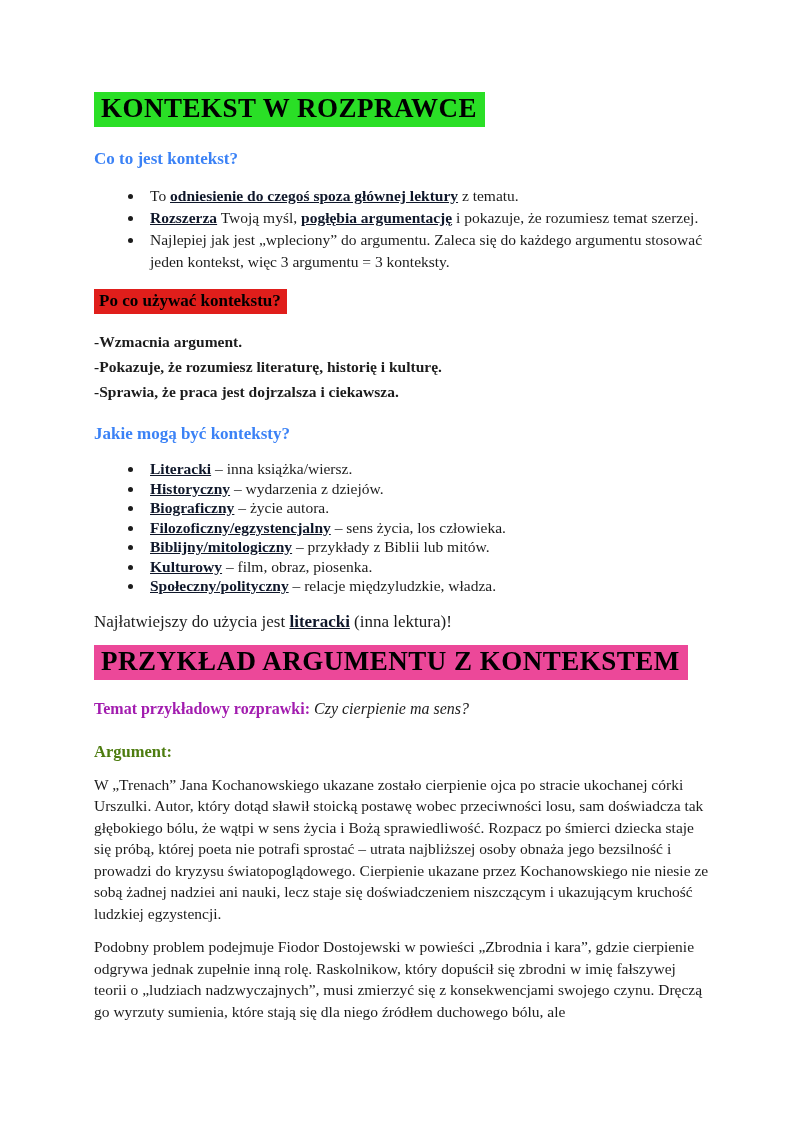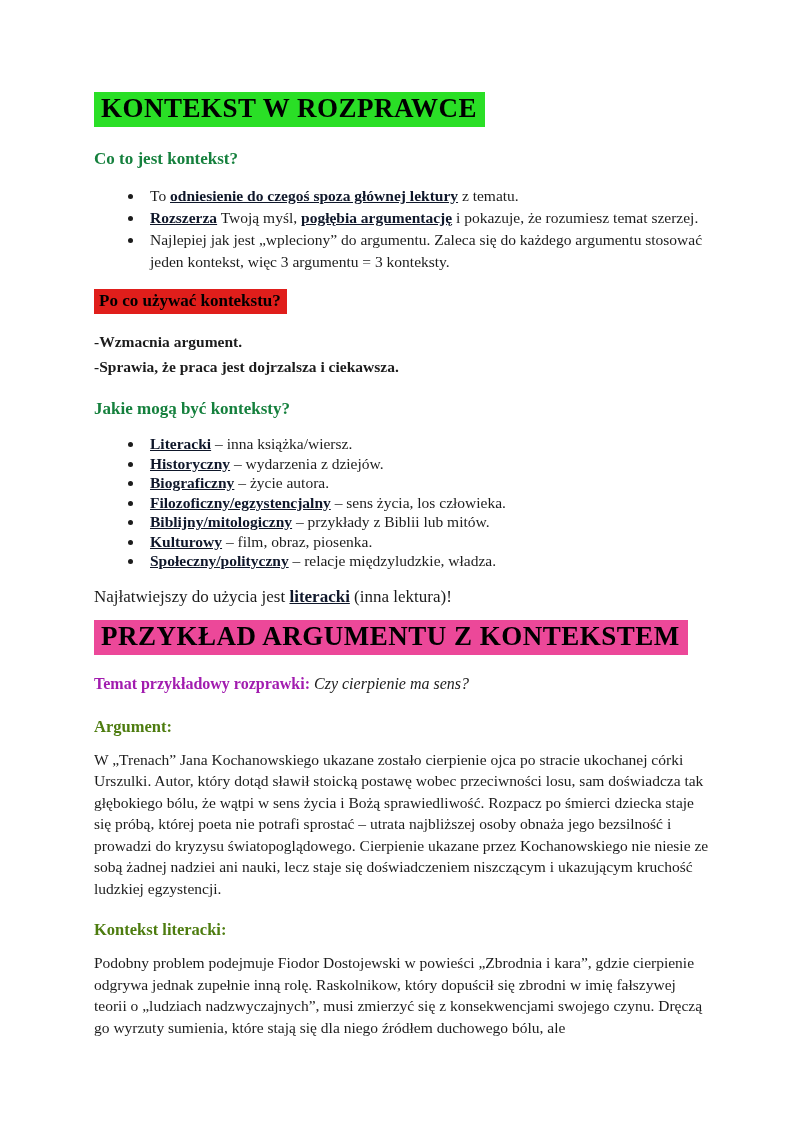--- a/index.html
+++ b/index.html
@@ -38,21 +38,21 @@
     line-height: 20px;
     padding: 2px 6px 3px 5px;
     background: #e01e1b;
     color: #000000;
     margin: 16px 0 0 0;
     font-family: Liberation Serif, serif;
   }
   h2.plain {
     font-size: 17px;
     font-weight: bold;
-    color: #15803d;
+    color: #3b82f6;
     margin: 21px 0 0 0;
     line-height: 21px;
   }
   h2.plain.types { margin-top: 19px; }
   ul.doc-list {
     margin: 16px 0 0 0;
     padding: 0 0 0 50px;
     list-style: disc outside;
   }
   ul.doc-list li {
@@ -107,20 +107,21 @@
   <ul class="doc-list">
     <li><span>To </span><b>odniesienie do czegoś spoza głównej lektury</b><span> z tematu.</span></li>
     <li><b>Rozszerza</b><span> Twoją myśl, </span><b>pogłębia argumentację</b><span> i pokazuje, że rozumiesz temat szerzej.</span></li>
     <li><span>Najlepiej jak jest „wpleciony” do argumentu. Zaleca się do każdego argumentu stosować jeden kontekst, więc 3 argumentu = 3 konteksty.</span></li>
   </ul>
 
   <h2 class="hl-sub">Po co używać kontekstu?</h2>
 
   <div class="dash-lines">
     <div>-Wzmacnia argument.</div>
+    <div>-Pokazuje, że rozumiesz literaturę, historię i kulturę.</div>
     <div>-Sprawia, że praca jest dojrzalsza i ciekawsza.</div>
   </div>
 
   <h2 class="plain types">Jakie mogą być konteksty?</h2>
 
   <ul class="doc-list tight">
     <li><b>Literacki</b><span> – inna książka/wiersz.</span></li>
     <li><b>Historyczny</b><span> – wydarzenia z dziejów.</span></li>
     <li><b>Biograficzny</b><span> – życie autora.</span></li>
     <li><b>Filozoficzny/egzystencjalny</b><span> – sens życia, los człowieka.</span></li>
@@ -137,17 +138,16 @@
 
   <div class="topic-line">
     <span class="label">Temat przykładowy rozprawki:</span>
     <span class="value">Czy cierpienie ma sens?</span>
   </div>
 
   <h3 class="para-head">Argument:</h3>
 
   <p class="body-para">W „Trenach” Jana Kochanowskiego ukazane zostało cierpienie ojca po stracie ukochanej córki Urszulki. Autor, który dotąd sławił stoicką postawę wobec przeciwności losu, sam doświadcza tak głębokiego bólu, że wątpi w sens życia i Bożą sprawiedliwość. Rozpacz po śmierci dziecka staje się próbą, której poeta nie potrafi sprostać – utrata najbliższej osoby obnaża jego bezsilność i prowadzi do kryzysu światopoglądowego. Cierpienie ukazane przez Kochanowskiego nie niesie ze sobą żadnej nadziei ani nauki, lecz staje się doświadczeniem niszczącym i ukazującym kruchość ludzkiej egzystencji.</p>
 
-  <h3 class="para-head" style="margin-top:21px;">Kontekst literacki:</h3>
 
   <p class="body-para">Podobny problem podejmuje Fiodor Dostojewski w powieści „Zbrodnia i kara”, gdzie cierpienie odgrywa jednak zupełnie inną rolę. Raskolnikow, który dopuścił się zbrodni w imię fałszywej teorii o „ludziach nadzwyczajnych”, musi zmierzyć się z konsekwencjami swojego czynu. Dręczą go wyrzuty sumienia, które stają się dla niego źródłem duchowego bólu, ale</p>
 
 </div>
 
 </body></html>

